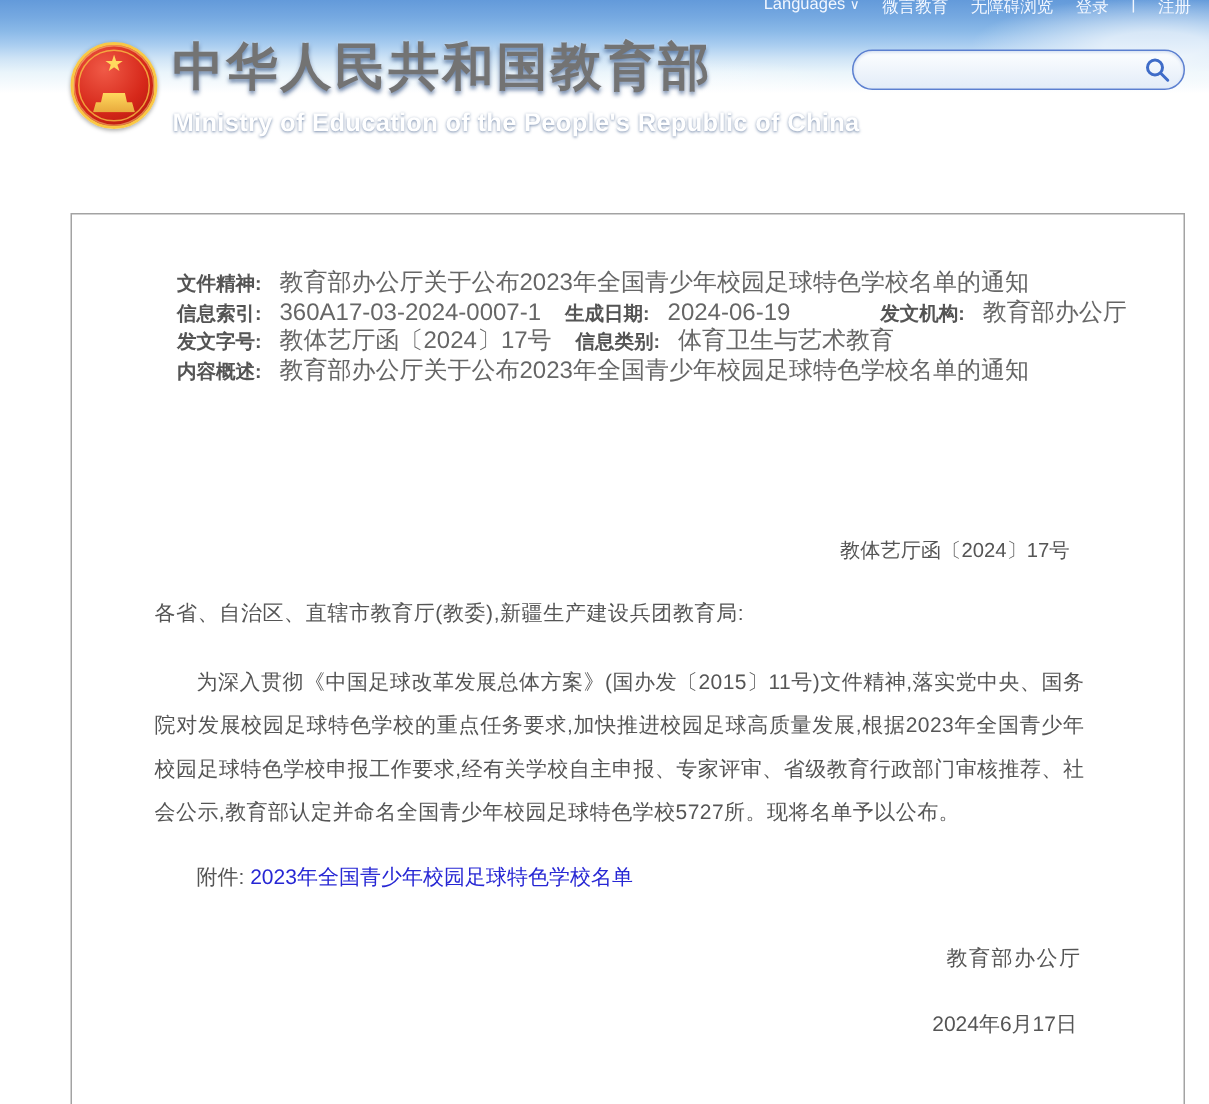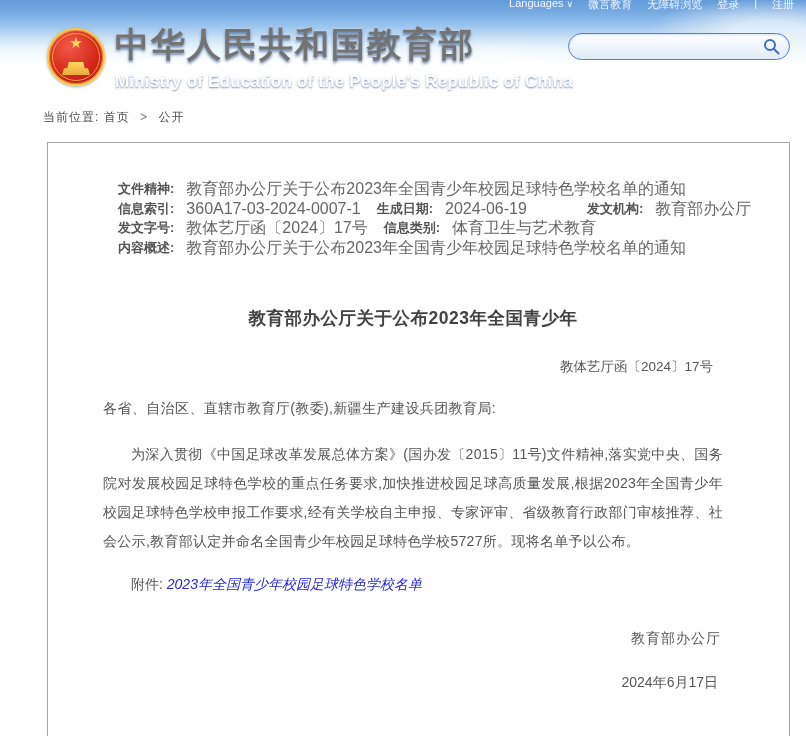--- a/index.html
+++ b/index.html
@@ -89,21 +89,21 @@
     margin-top:46px; text-align:center; font-size:17.5px; font-weight:700;
     color:#424242; line-height:31px; letter-spacing:.5px;
   }
   .doc-number { margin-top:24px; text-align:right; padding-right:10px; font-size:13.5px; color:#555; }
   .salutation { margin-top:24px; font-size:14px; color:#555; letter-spacing:.4px; }
   .doc-body {
     margin-top:22px; font-size:14px; color:#555; line-height:29px;
     text-indent:2em; text-align:justify; letter-spacing:.3px;
   }
   .attachment { margin-top:20px; font-size:14px; color:#555; text-indent:2em; }
-  .attachment a { color:#2727d4; text-decoration:none; cursor:pointer;font-style:italic; }
+  .attachment a { color:#2727d4; text-decoration:none; cursor:pointer; }
   .signer { margin-top:36px; text-align:right; padding-right:2px; font-size:14px; color:#555; letter-spacing:1px; }
   .doc-date { margin-top:26px; text-align:right; padding-right:5px; font-size:14px; color:#555; }
 </style>
 </head>
 <body>
 
 <div class="page">
   <div class="sky"></div>
 
   <div class="topbar">
@@ -131,26 +131,20 @@
     <button>
       <span style="display:flex;">
         <svg width="17" height="17" viewBox="0 0 17 17" fill="none">
           <circle cx="7" cy="7" r="5" stroke="#3f6cc8" stroke-width="2"></circle>
           <line x1="11" y1="11" x2="15.5" y2="15.5" stroke="#3f6cc8" stroke-width="2" stroke-linecap="round"></line>
         </svg>
       </span>
     </button>
   </div>
 
-  <div class="breadcrumb">
-    <span>当前位置:</span>
-    <a>首页</a>
-    <span class="sep">&gt;</span>
-    <a>公开</a>
-  </div>
 
   <div class="panel">
 
     <div class="meta">
       <div class="meta-row">
         <span class="meta-label">文件精神:</span>
         <span class="meta-value">教育部办公厅关于公布2023年全国青少年校园足球特色学校名单的通知</span>
       </div>
       <div class="meta-row">
         <span class="meta-label">信息索引:</span>
@@ -165,21 +159,21 @@
         <span class="meta-value">教体艺厅函〔2024〕17号</span>
         <span class="meta-label gap16">信息类别:</span>
         <span class="meta-value">体育卫生与艺术教育</span>
       </div>
       <div class="meta-row">
         <span class="meta-label">内容概述:</span>
         <span class="meta-value">教育部办公厅关于公布2023年全国青少年校园足球特色学校名单的通知</span>
       </div>
     </div>
 
-    <h1 class="doc-title"><span>教育部办公厅关于公布2023年全国青少年</span><br></h1>
+    <h1 class="doc-title"><br></h1>
 
     <div class="doc-number">教体艺厅函〔2024〕17号</div>
 
     <div class="salutation">各省、自治区、直辖市教育厅(教委),新疆生产建设兵团教育局:</div>
 
     <div class="doc-body">为深入贯彻《中国足球改革发展总体方案》(国办发〔2015〕11号)文件精神,落实党中央、国务院对发展校园足球特色学校的重点任务要求,加快推进校园足球高质量发展,根据2023年全国青少年校园足球特色学校申报工作要求,经有关学校自主申报、专家评审、省级教育行政部门审核推荐、社会公示,教育部认定并命名全国青少年校园足球特色学校5727所。现将名单予以公布。</div>
 
     <div class="attachment">
       <span>附件:</span>
       <a>2023年全国青少年校园足球特色学校名单</a>

